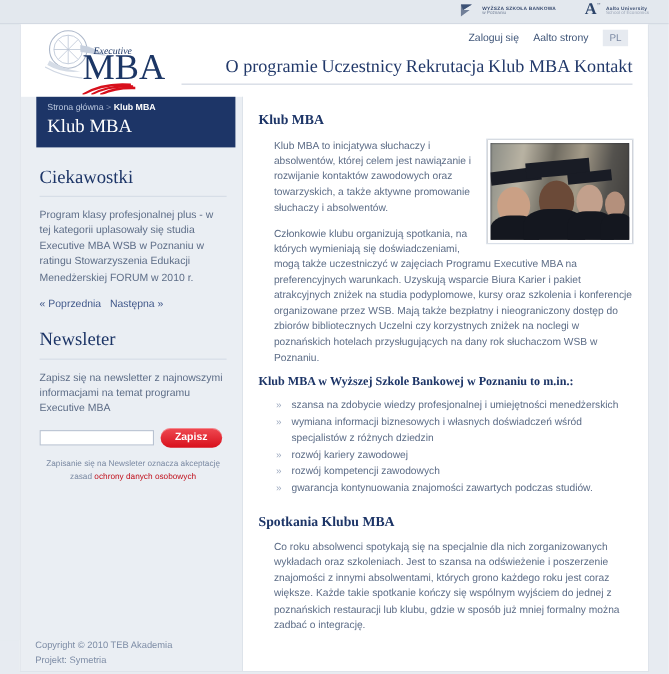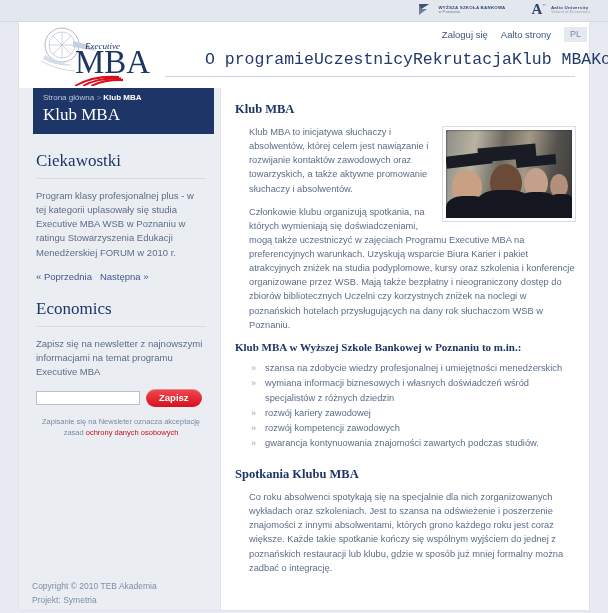--- a/index.html
+++ b/index.html
@@ -127,21 +127,21 @@
     font-size: 9px;
     color: #1c3665;
   }
   .logo .stripes {
     position: absolute;
     left: 40px; top: 50px;
     width: 66px; height: 12px;
   }
   .utility {
     position: absolute;
-    right: 2px; top: 5px;
+    right: 18px; top: 5px;
     display: flex;
     align-items: center;
     gap: 13px;
     font-size: 9.5px;
   }
   .utility .ulink {
     color: #3f5578;
     text-decoration: none;
     cursor: pointer;
   }
@@ -152,21 +152,21 @@
     font-size: 9px;
     cursor: pointer;
   }
   .mainnav {
     position: absolute;
     left: 186px; top: 28px;
     right: 14px;
     display: flex;
     justify-content: space-between;
     align-items: baseline;
-    font-family: Liberation Mono, monospace;
+    font-family: Liberation Serif, serif;
     font-size: 16.5px;
     color: #22396a;
   }
   .mainnav .navitem {
     cursor: pointer;
     white-space: nowrap;
   }
   .navrule {
     position: absolute;
     left: 146px; right: 14px;
@@ -467,21 +467,21 @@
         <div class="side-block">
           <h3 class="side-h">Ciekawostki</h3>
           <div class="side-rule"></div>
           <p class="side-p">Program klasy profesjonalnej plus - w tej kategorii uplasowały się studia Executive MBA WSB w Poznaniu w ratingu Stowarzyszenia Edukacji Menedżerskiej FORUM w 2010 r.</p>
           <div class="pager">
             <span>« Poprzednia</span>
             &nbsp;
             <span>Następna »</span>
           </div>
 
-          <h3 class="side-h">Economics</h3>
+          <h3 class="side-h">Newsleter</h3>
           <div class="side-rule"></div>
           <p class="side-p">Zapisz się na newsletter z najnowszymi informacjami na temat programu Executive MBA</p>
           <div class="news-form">
             <input class="news-input" type="text" placeholder="" style="">
             <button class="btn-red">Zapisz</button>
           </div>
           <div class="fineprint">
             <span>Zapisanie się na Newsleter oznacza akceptację zasad </span><span class="lnk">ochrony danych osobowych</span>
           </div>
         </div>

